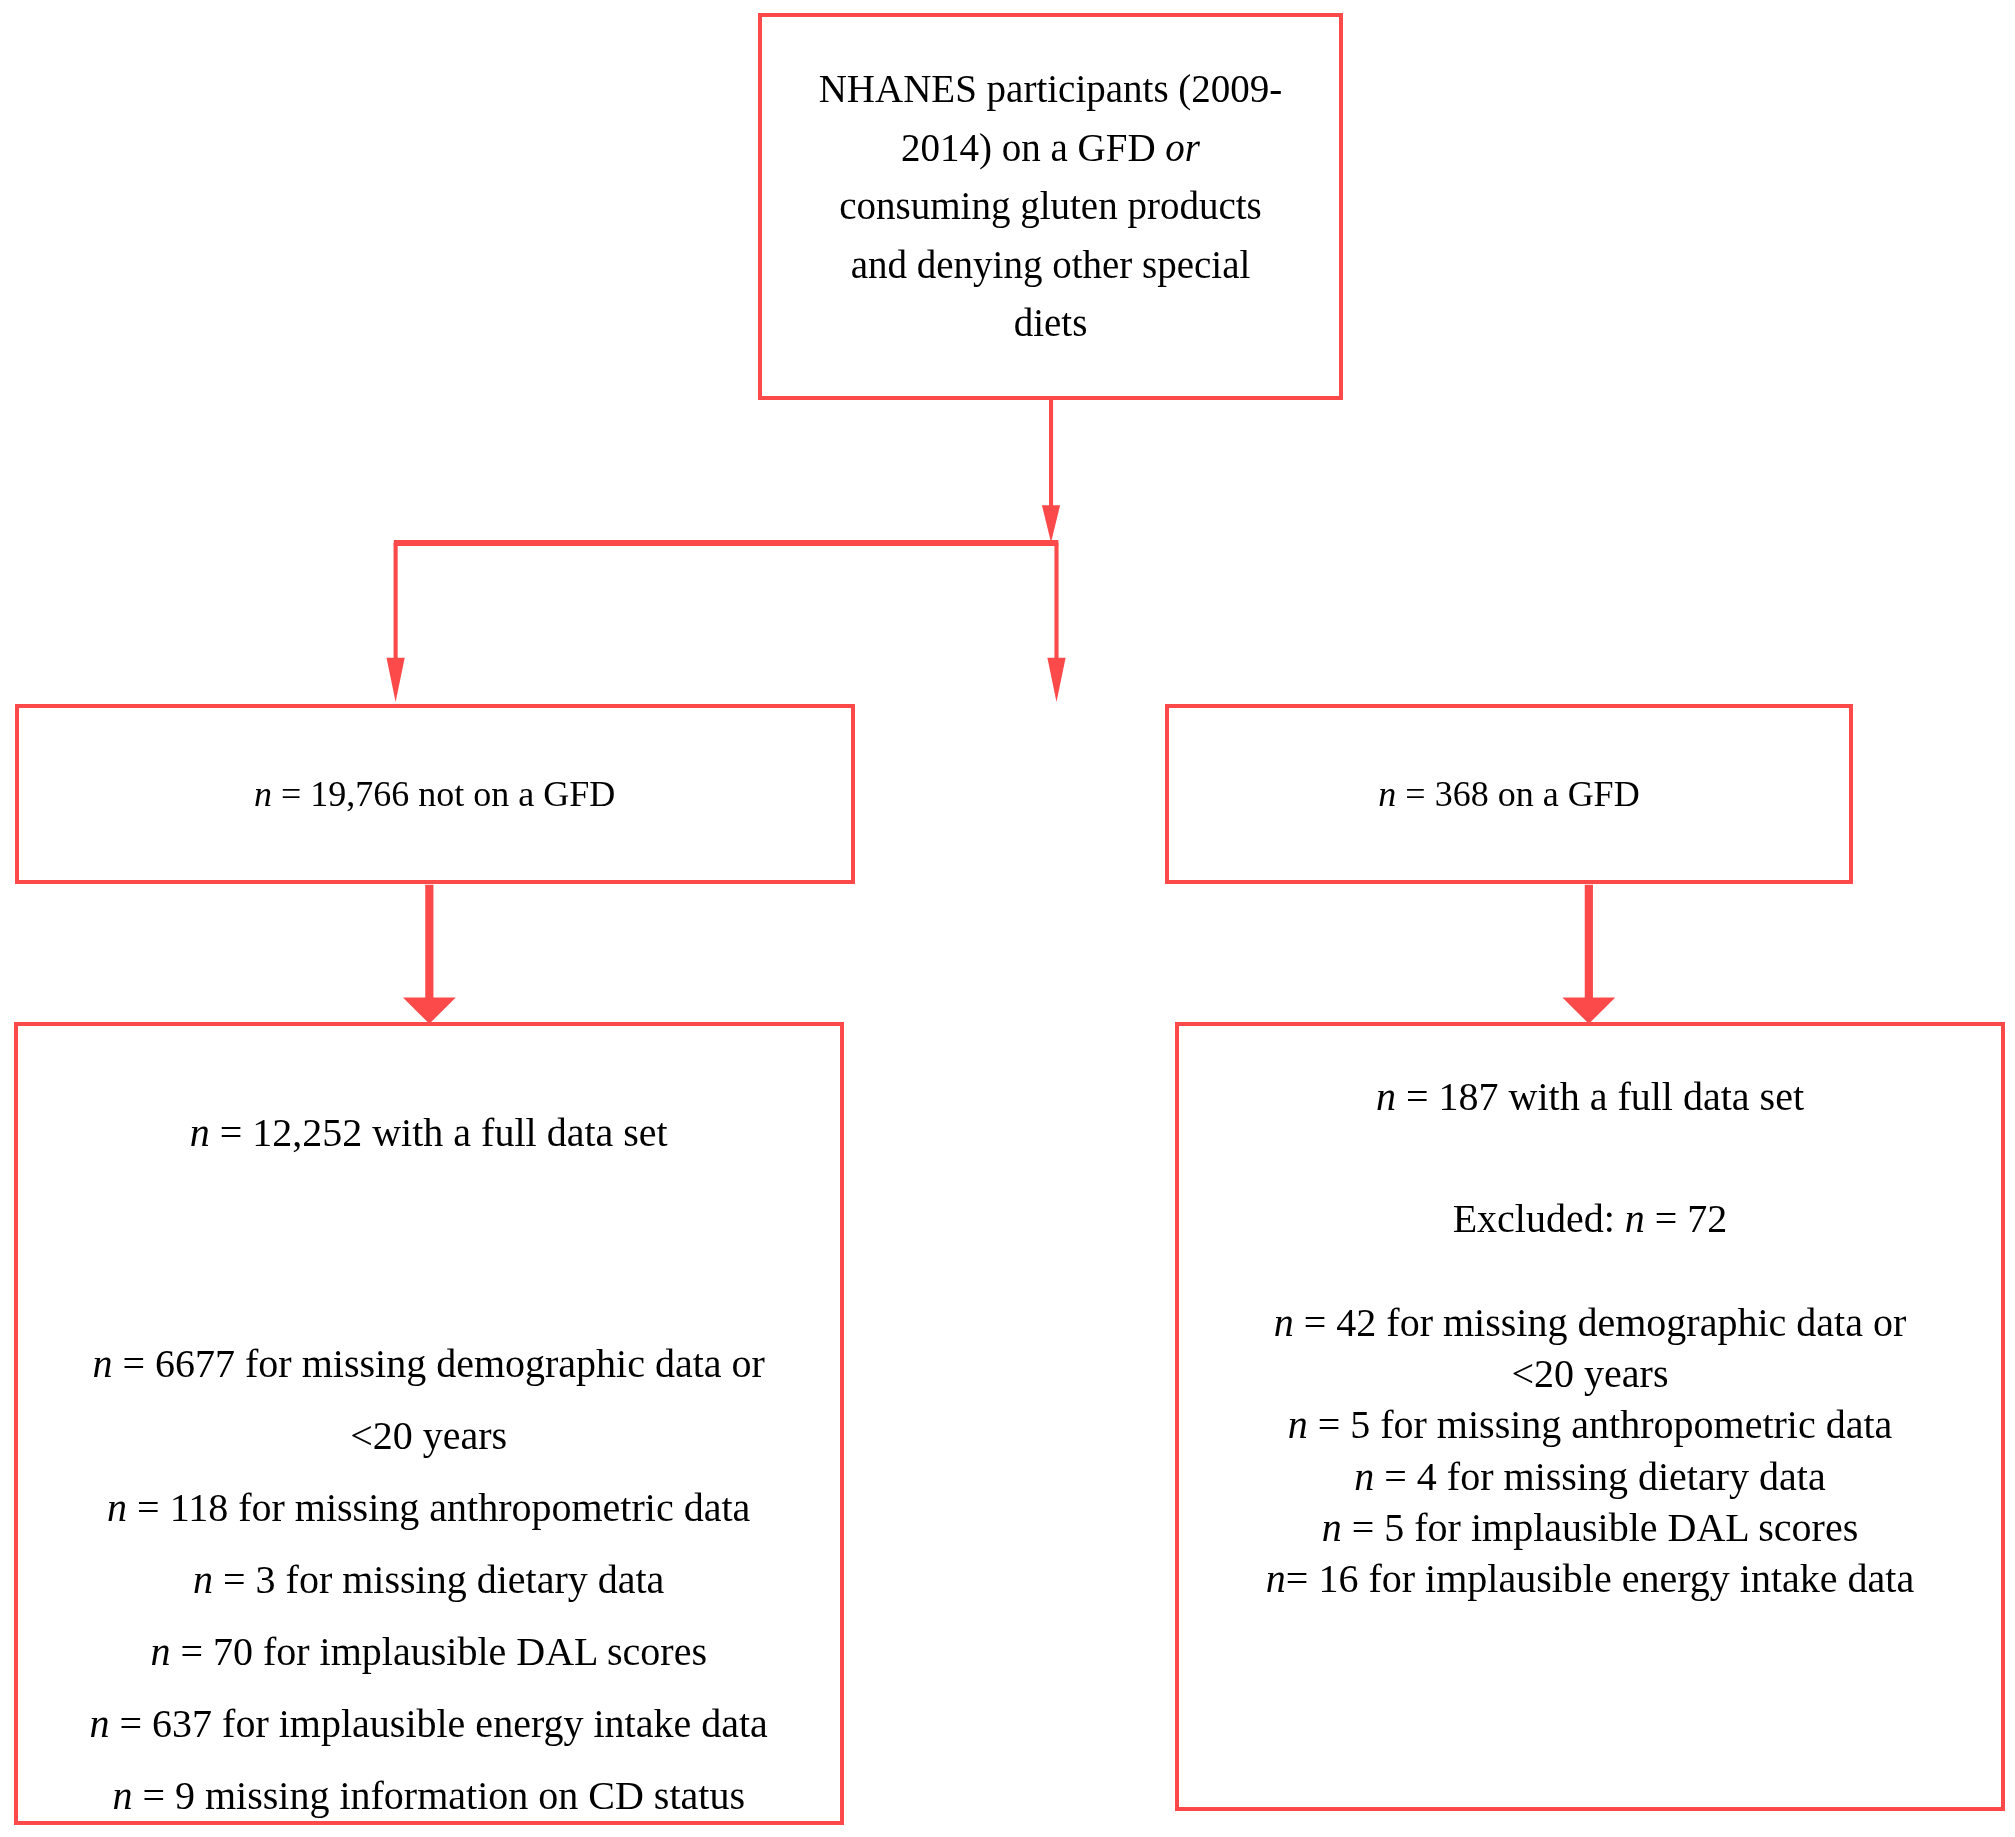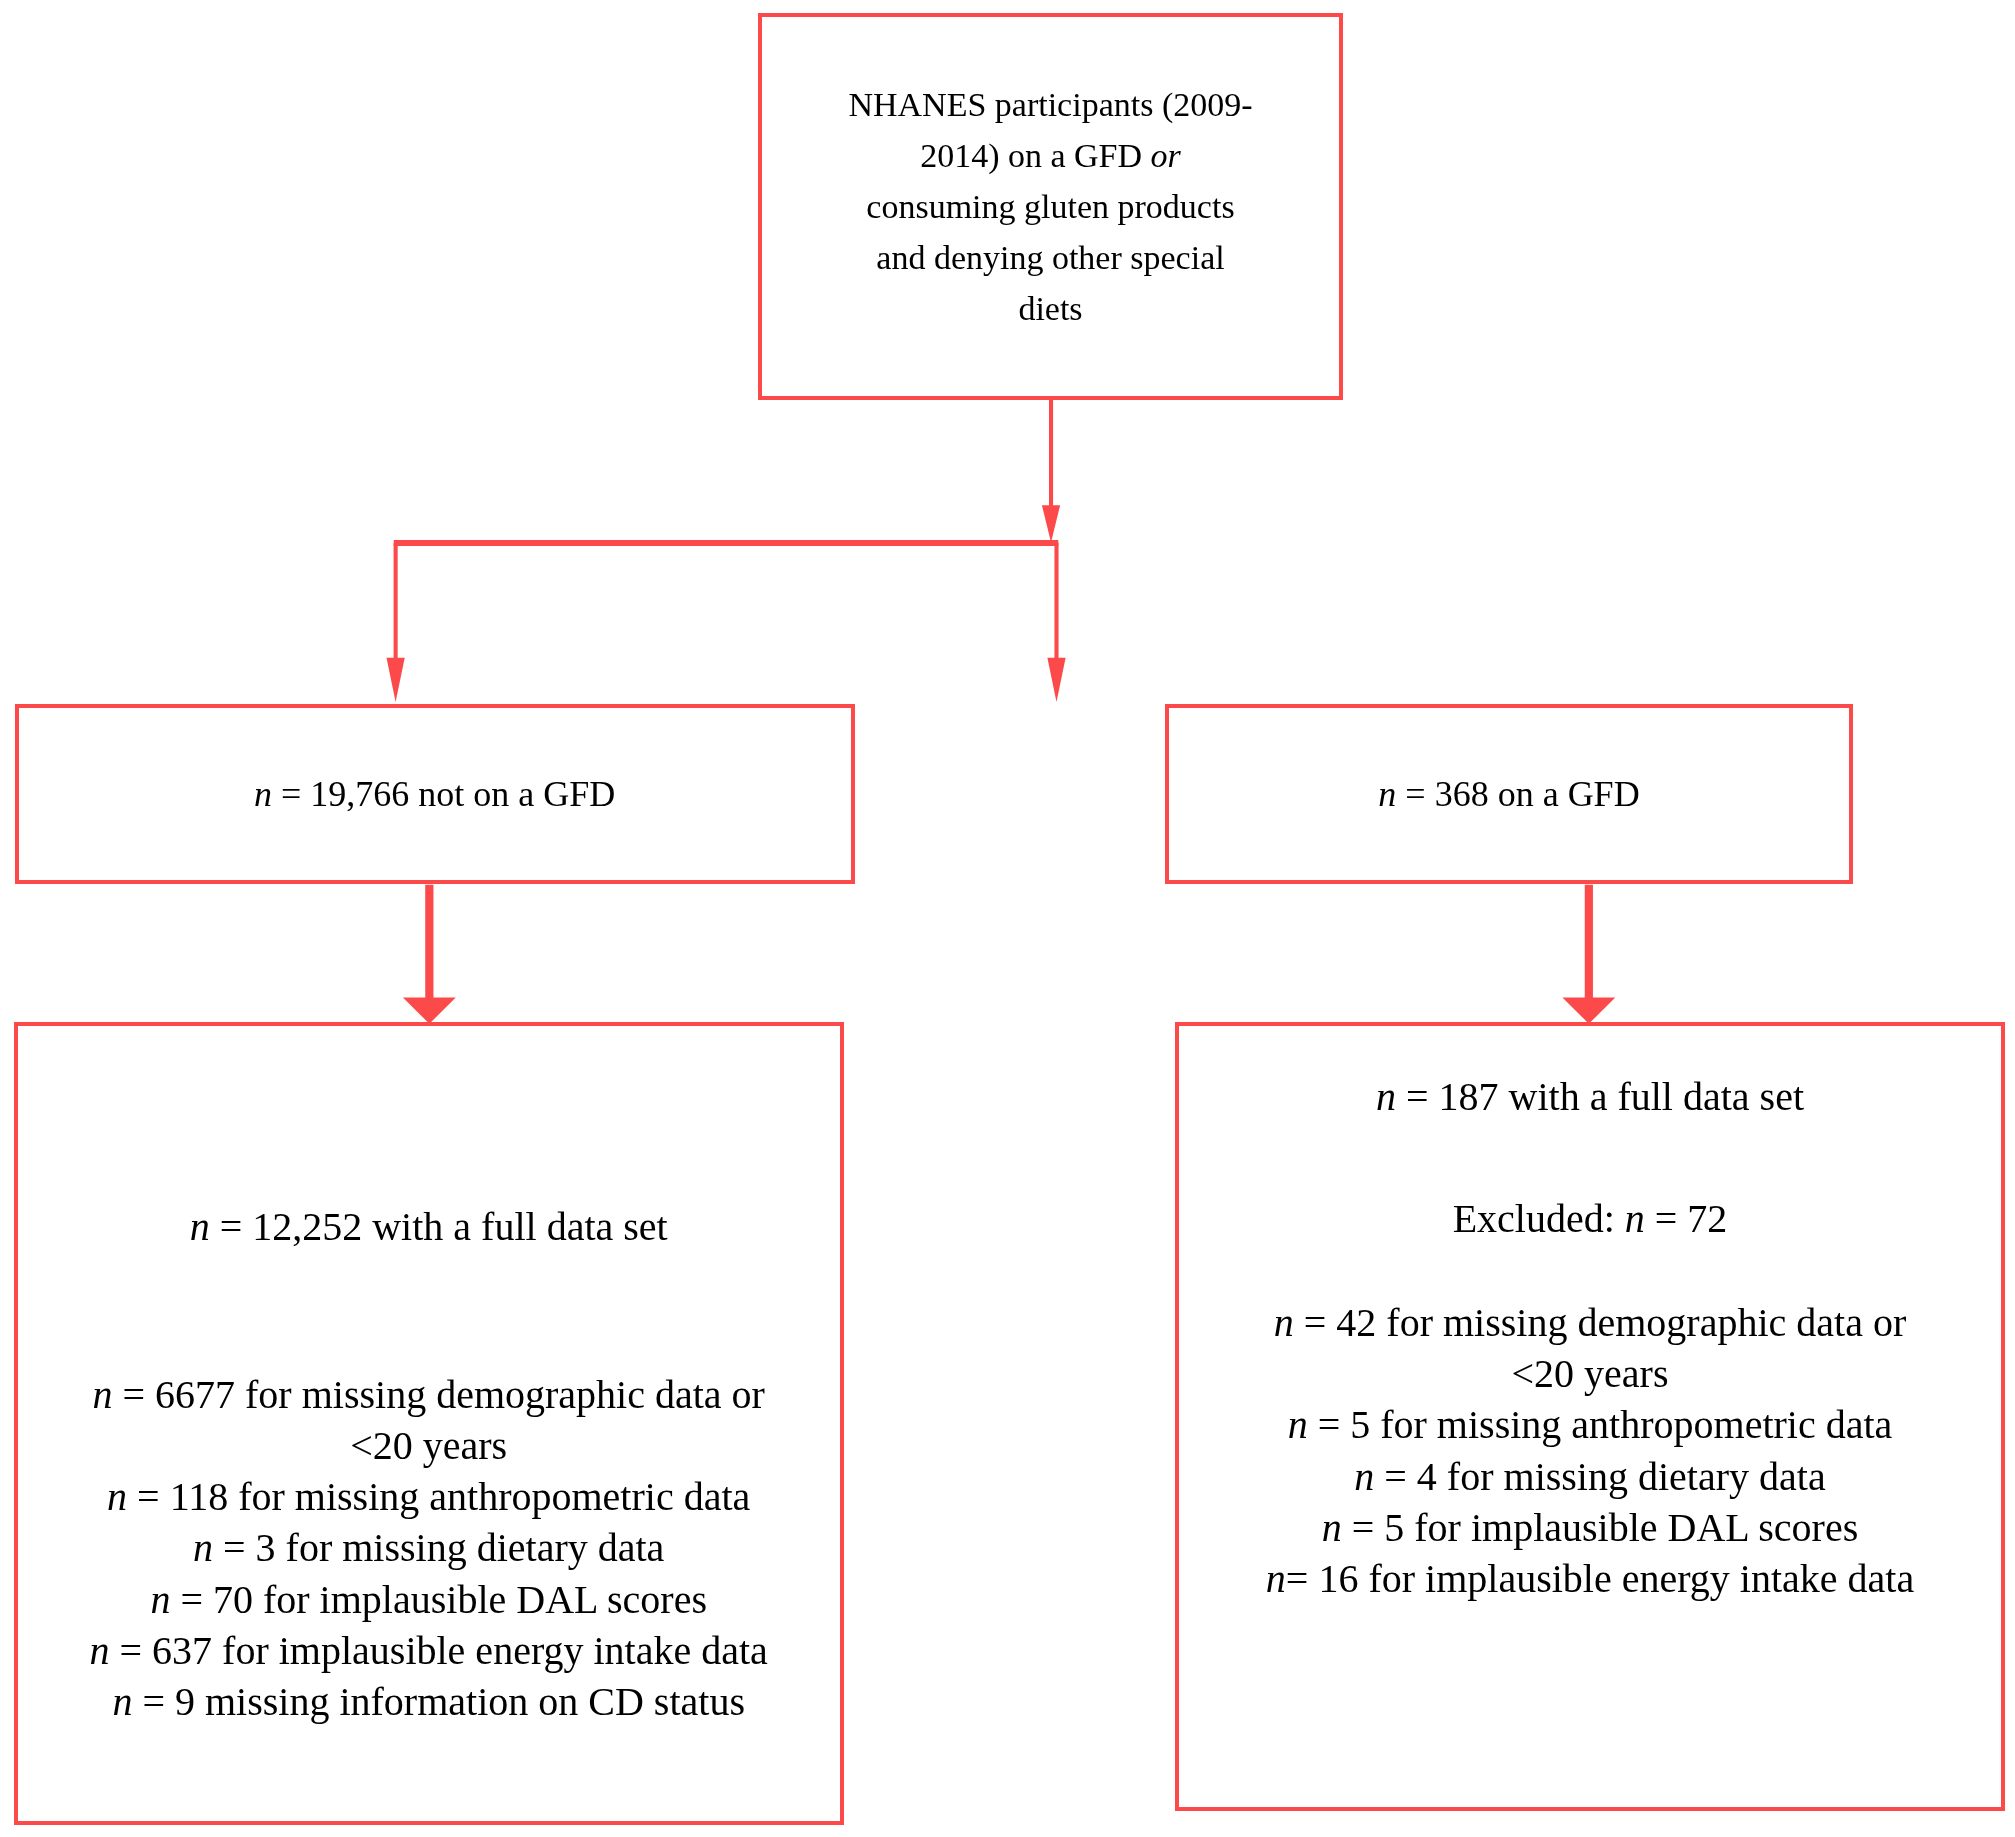--- a/index.html
+++ b/index.html
@@ -35,21 +35,21 @@
   #top-box {
     left: 758px;
     top: 12.8px;
     width: 585px;
     height: 387px;
     border: 4.1px solid #fc4a4a;
     justify-content: center;
     padding: 0 16.4px;
   }
   #top-box .box-line {
-    font-size: 34px;
+    font-size: 39px;
     line-height: 1.50;
     white-space: normal;
   }
 
   
   #mid-left-box {
     left: 14.6px;
     top: 704px;
     width: 840px;
     height: 180px;
@@ -68,21 +68,21 @@
   #mid-right-box .box-line { font-size: 36px; }
 
   
   #bot-left-box {
     left: 13.7px;
     top: 1022px;
     width: 830px;
     height: 803px;
     border: 4.1px solid #fc4a4a;
     padding-top: 78px;
-    justify-content: center;
+    justify-content: space-between;
   }
   #bot-right-box {
     left: 1175px;
     top: 1022px;
     width: 830px;
     height: 789px;
     border: 4.1px solid #fc4a4a;
     padding-top: 42px;
     justify-content: flex-start;
   }

